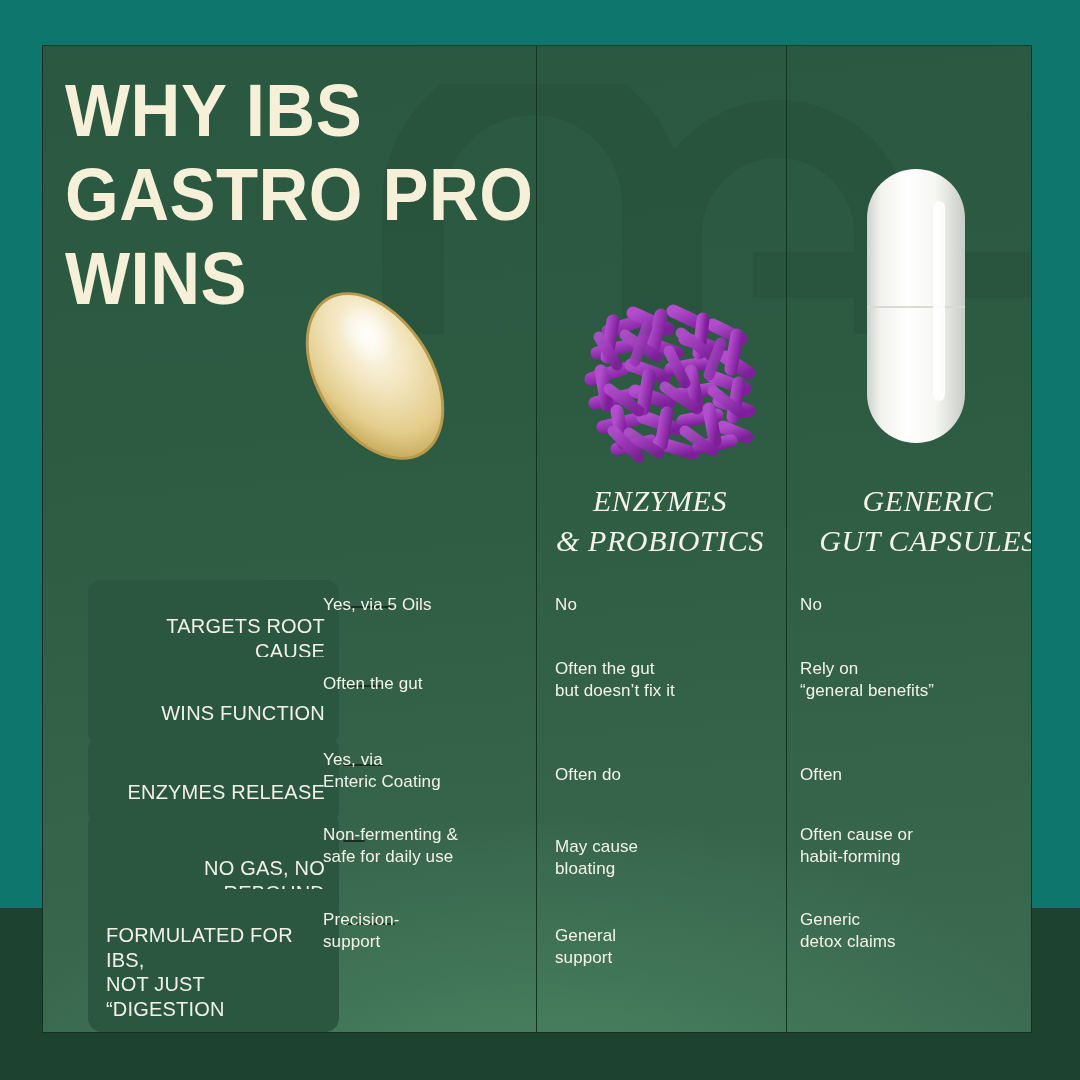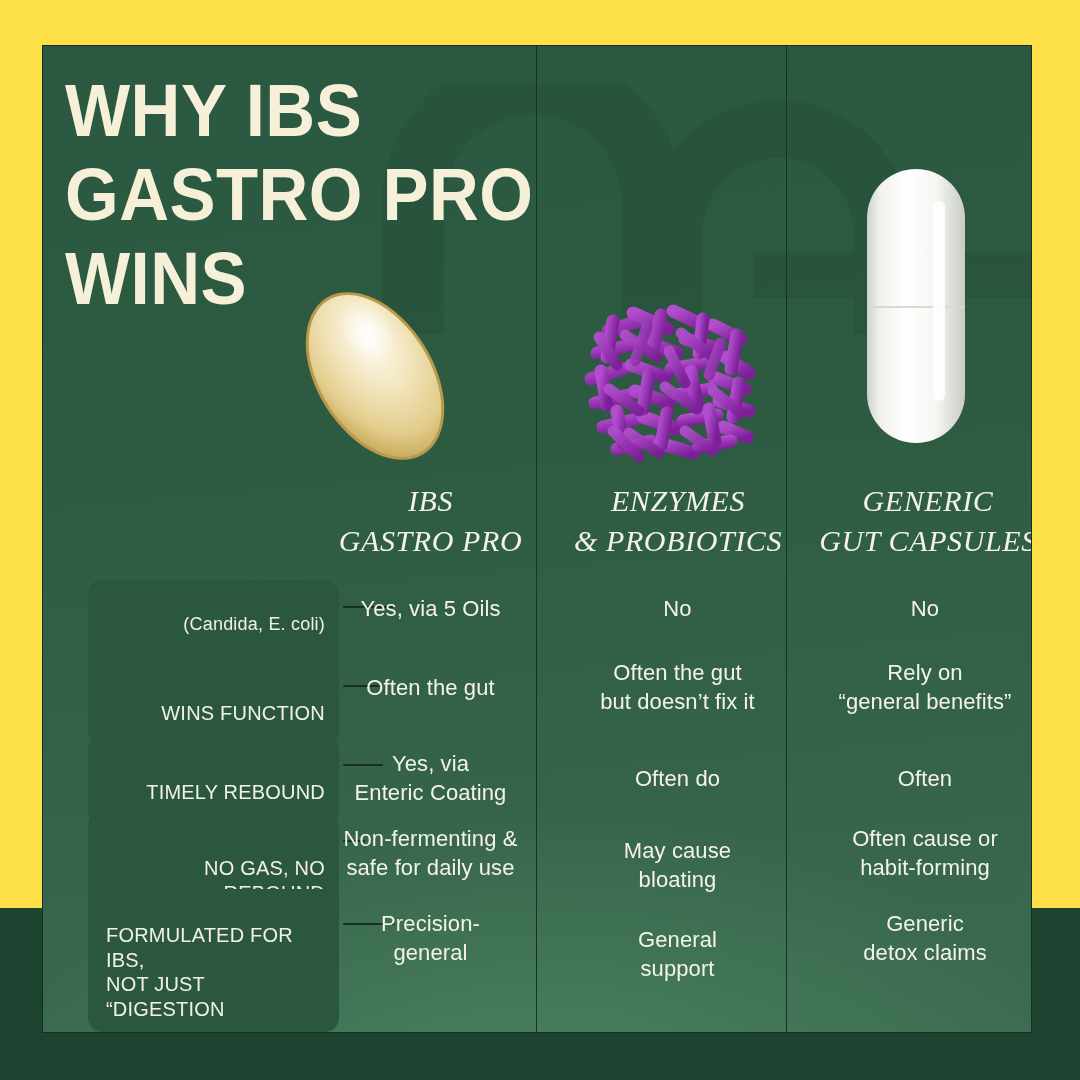--- a/index.html
+++ b/index.html
@@ -5,21 +5,21 @@
   * { margin:0; padding:0; box-sizing:border-box; }
   html, body {
     width:1080px; height:1080px;
     background:#1d4330;
     font-family:"Liberation Sans", sans-serif;
     overflow:hidden;
   }
   #stage {
     position:relative;
     width:1080px; height:908px;
-    background:#fde047;
+    background:#0f766e;
   }
 
   
   .panel {
     position:absolute;
     left:42px; top:45px;
     width:990px; height:988px;
     background:linear-gradient(175deg,#2b5840 0%,#2d5b42 38%,#35634a 72%,#3c6b51 100%);
     border:1px solid #16301f;
     overflow:hidden;
@@ -75,21 +75,21 @@
     color:#f4f3e6;
     font-family:"Liberation Serif", serif;
     font-style:italic;
     font-size:30px;
     line-height:1.33;
     text-align:center;
     white-space:pre-line;
     letter-spacing:.6px;
   }
   .col-head.c1 { left:280px; top:435px; width:215px; }
-  .col-head.c2 { left:515px; top:435px; width:240px; }
+  .col-head.c2 { left:497px; top:435px; width:240px; }
   .col-head.c3 { left:760px; top:435px; width:250px; }
 
   
   .row { position:absolute; left:0; width:990px; }
 
   .label-pill {
     position:absolute;
     right:737px;
     background:#2b5740;
     border-radius:14px;
@@ -107,23 +107,23 @@
   .connector {
     position:absolute;
     height:2px;
     background:#16311f;
     border-radius:1px;
   }
 
   .cell {
     position:absolute;
     color:#f4f3e6;
-    font-size:22px;
+    font-size:17px;
     line-height:1.32;
-    text-align:center;
+    text-align:left;
     white-space:pre-line;
     letter-spacing:.1px;
   }
   .cell.c1 { left:280px; width:215px; }
   .cell.c2 { left:512px; width:245px; }
   .cell.c3 { left:757px; width:250px; }
 </style>
 </head>
 <body>
 
@@ -239,29 +239,28 @@
           <stop offset="42%" stop-color="#ffffff"></stop>
           <stop offset="70%" stop-color="#f6f7f3"></stop>
           <stop offset="100%" stop-color="#c8ccc5"></stop>
         </linearGradient>
       </defs>
       <rect x="16" y="8" width="98" height="274" rx="49" fill="url(#cap)"></rect>
       <line x1="16" y1="146" x2="114" y2="146" stroke="#d8dbd4" stroke-width="2"></line>
       <rect x="82" y="40" width="12" height="200" rx="6" fill="#ffffff" opacity=".85"></rect>
     </svg>
 
-    <div class="col-head c1">IBS
-GASTRO PRO</div>
     <div class="col-head c2">ENZYMES
 &amp; PROBIOTICS</div>
     <div class="col-head c3">GENERIC
 GUT CAPSULES</div>
 
     <div class="row" style="top:534px">
       <div class="label-pill" style="top:0; width:251px; right:694px;">
+        <span>TARGETS ROOT CAUSE</span>
         <span class="sub">(Candida, E. coli)</span>
       </div>
       <div class="connector" style="left:300px; top:26px; width:50px;"></div>
       <div class="cell c1" style="top:14px">Yes, via 5 Oils</div>
       <div class="cell c2" style="top:14px">No</div>
       <div class="cell c3" style="top:14px">No</div>
     </div>
 
     <div class="row" style="top:611px">
       <div class="label-pill" style="top:0; width:251px; right:694px; padding-top:20px; padding-bottom:20px;">
@@ -270,21 +269,21 @@
       <div class="connector" style="left:300px; top:28px; width:40px;"></div>
       <div class="cell c1" style="top:16px">Often the gut</div>
       <div class="cell c2" style="top:1px">Often the gut
 but doesn’t fix it</div>
       <div class="cell c3" style="top:1px">Rely on
 “general benefits”</div>
     </div>
 
     <div class="row" style="top:690px">
       <div class="label-pill" style="top:0; width:251px; right:694px; padding-top:20px; padding-bottom:20px;">
-        <span>TIMELY REBOUND</span>
+        <span>ENZYMES RELEASE</span>
       </div>
       <div class="connector" style="left:300px; top:28px; width:40px;"></div>
       <div class="cell c1" style="top:13px">Yes, via
 Enteric Coating</div>
       <div class="cell c2" style="top:28px">Often do</div>
       <div class="cell c3" style="top:28px">Often</div>
     </div>
 
     <div class="row" style="top:766px">
       <div class="label-pill" style="top:0; width:251px; right:694px; padding-top:20px; padding-bottom:20px;">
@@ -299,21 +298,21 @@
 habit-forming</div>
     </div>
 
     <div class="row" style="top:843px">
       <div class="label-pill" style="top:0; width:251px; right:694px; text-align:left; padding-left:18px;">
         <span>FORMULATED FOR IBS,
 NOT JUST “DIGESTION</span>
       </div>
       <div class="connector" style="left:300px; top:34px; width:52px;"></div>
       <div class="cell c1" style="top:20px">Precision-
-general</div>
+support</div>
       <div class="cell c2" style="top:36px">General
 support</div>
       <div class="cell c3" style="top:20px">Generic
 detox claims</div>
     </div>
 
   </div>
 </div>
 
 </body></html>

